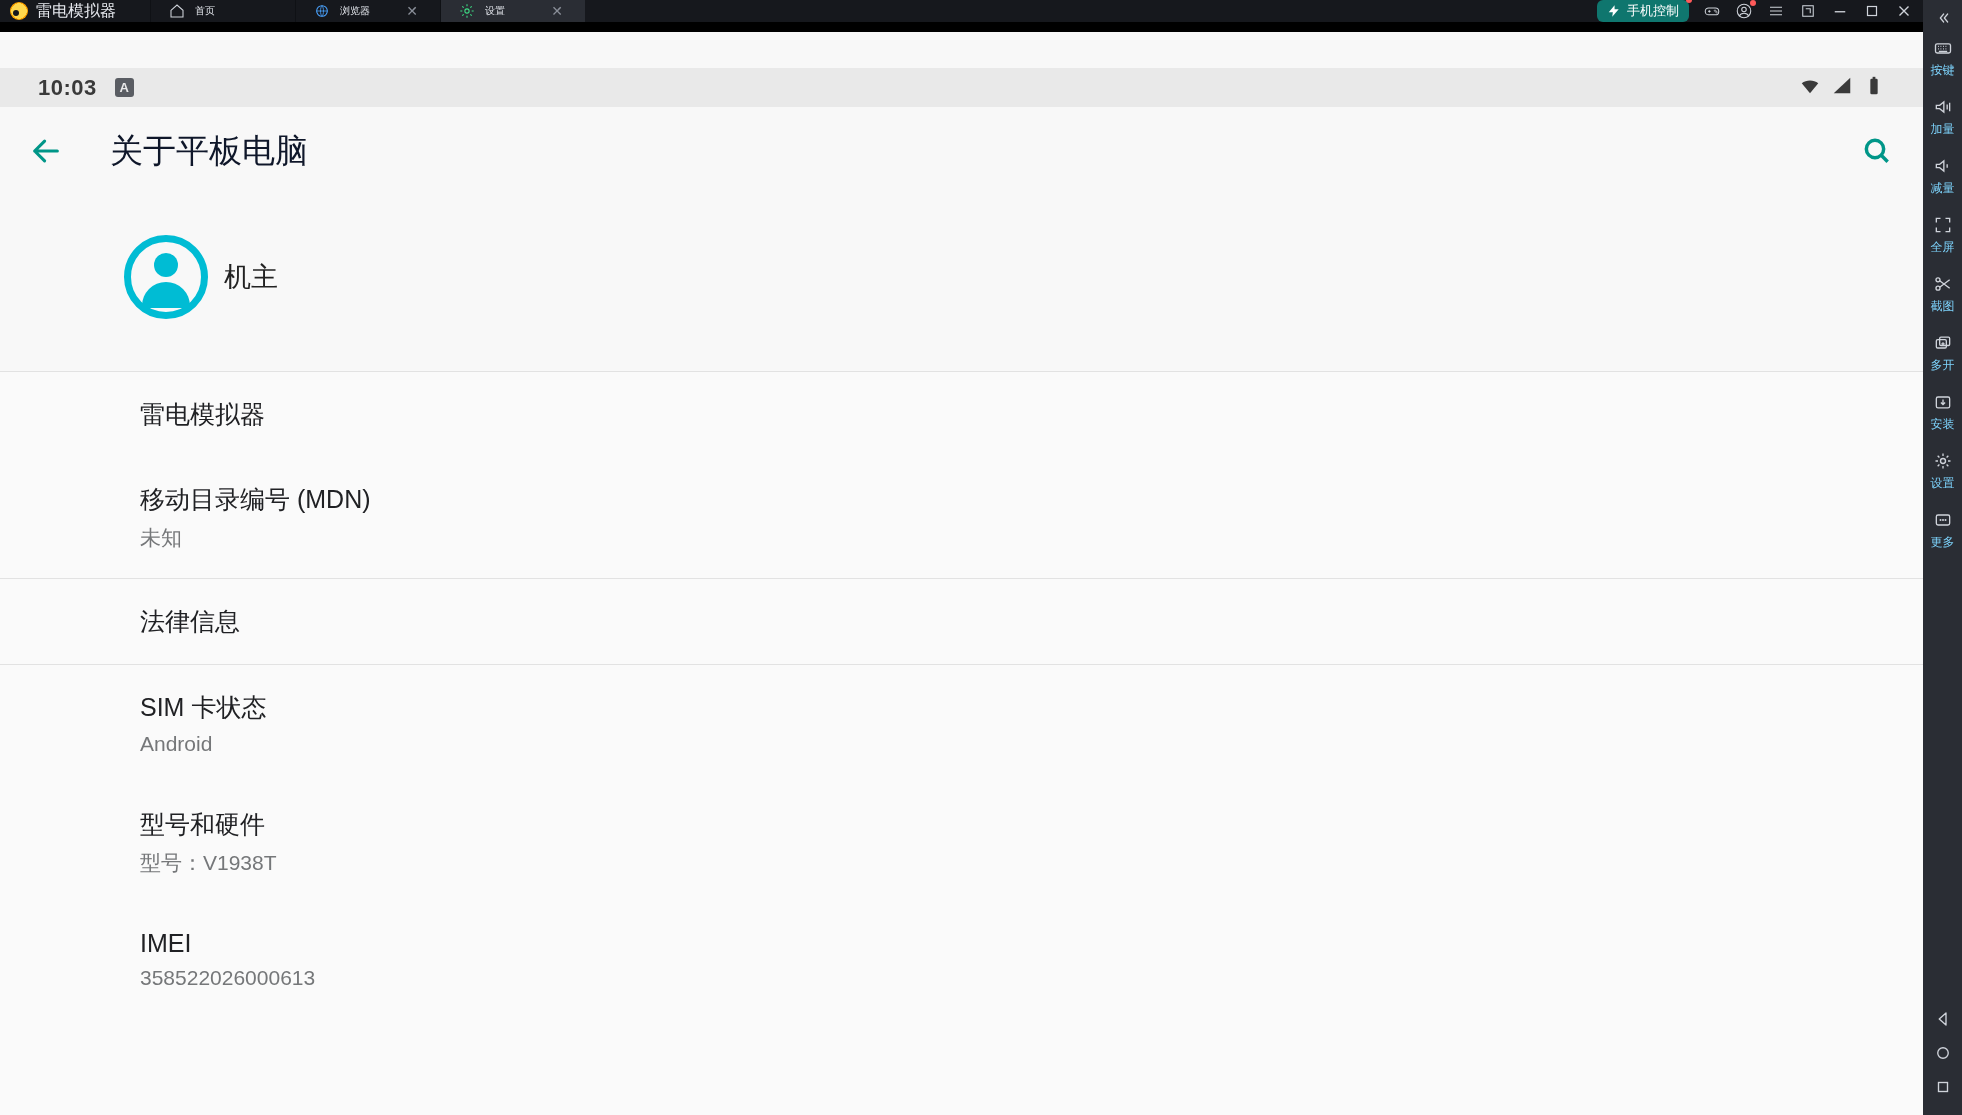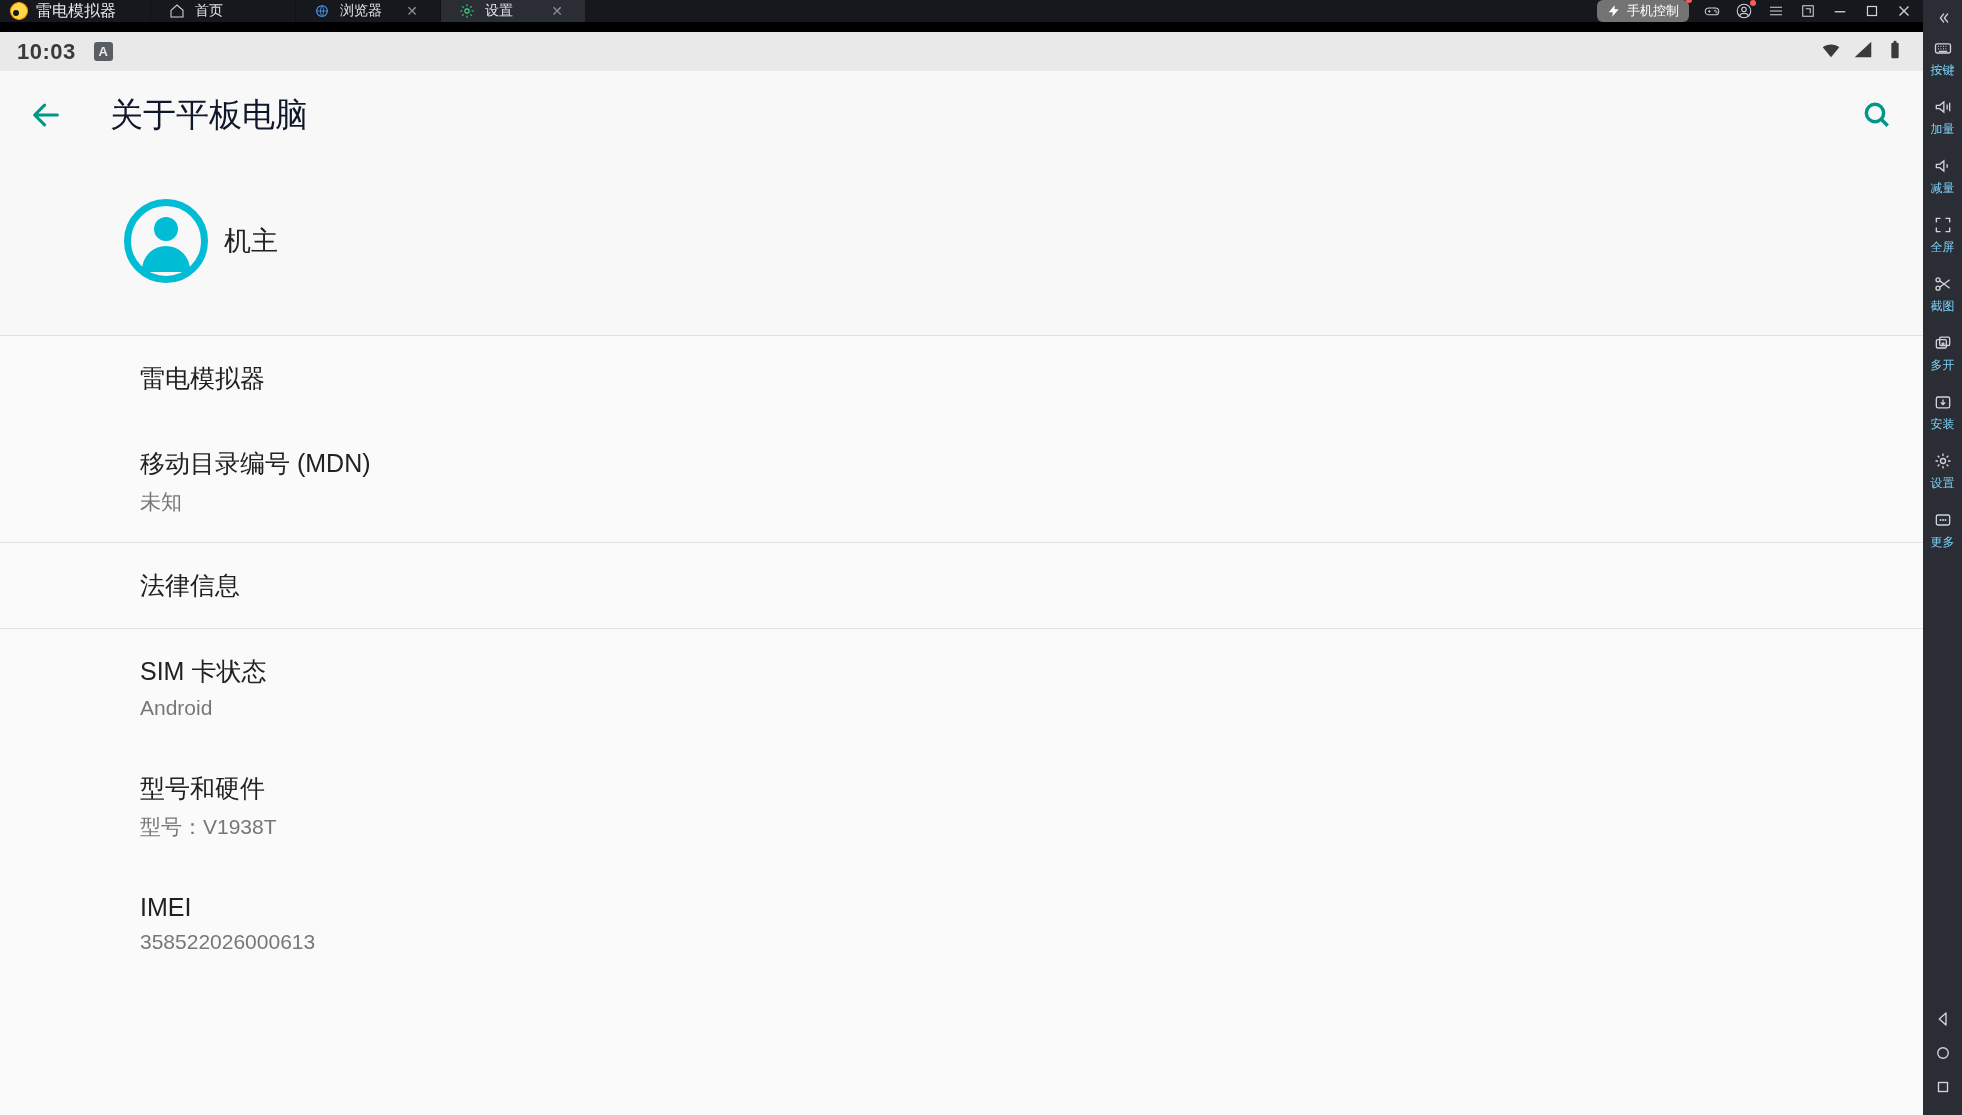--- a/index.html
+++ b/index.html
@@ -18,26 +18,26 @@
   }
   .tb-app .logo::after{ content:""; position:absolute; width:6px; height:6px; border-radius:50%; background:#16181d; left:3px; top:8px; }
   .tb-app .name { font-size: 16px; color:#e6e8ee; }
   .tab {
     display:flex; align-items:center; gap:10px; padding:0 18px; min-width:145px;
     border-left:1px solid #0f1115; position:relative; cursor:pointer;
   }
   .tab.active { background:#2a2d34; }
   .tab .ticon { width:16px; height:16px; display:flex; align-items:center; justify-content:center; }
   .tab .ticon svg { width:16px; height:16px; }
-  .tab .tlabel { color:#dfe2e8; font-size:14px; }
+  .tab .tlabel { color:#dfe2e8; font-size:10px; }
   .tab .tclose { margin-left:auto; color:#8a8f99; font-size:14px; line-height:1; padding:2px 4px; cursor:pointer;}
   .tb-spacer { flex:1; }
   .tb-right { display:flex; align-items:center; gap:14px; padding:0 10px 0 6px; }
   .pill {
-    display:flex; align-items:center; gap:6px; background:#737373; color:#fff;
+    display:flex; align-items:center; gap:6px; background:#0f766e; color:#fff;
     height:22px; padding:0 10px; border-radius:6px; font-size:13px; cursor:pointer; position:relative;
   }
   .pill .dot{position:absolute; right:-3px; top:-3px; width:6px; height:6px; border-radius:50%; background:#ff5a5a;}
   .tb-icn { width:18px; height:18px; display:flex; align-items:center; justify-content:center; color:#cfd3da; cursor:pointer; }
   .tb-icn svg{ width:18px; height:18px; stroke:#cfd3da; }
   .acct { position:relative; }
   .acct .dot{position:absolute; right:-3px; top:-2px; width:6px; height:6px; border-radius:50%; background:#ff5a5a;}
 
   
   .sidebar {
@@ -55,21 +55,21 @@
   .sb-nav .nicon svg{ width:18px; height:18px; stroke:#cfd3da; fill:none; stroke-width:1.8;}
 
   
   .android {
     position:absolute; left:0; top:32px; width:1923px; height:1083px;
     background:#f8f8f8; display:flex; flex-direction:column;
   }
 
   
   .statusbar{
-    height:39px; background:#e9e9e9; display:flex; align-items:center; padding:0 17px; color:#3a3a3a;
+    height:39px; background:#e9e9e9; display:flex; align-items:center; padding:0 38px; color:#3a3a3a;margin-top:36px;
   }
   .clock{ font-size:22px; font-weight:600; letter-spacing:0.5px; margin-right:18px;}
   .badgeA{ width:19px; height:19px; border-radius:3px; background:#5a5d63; color:#e9e9e9; font-size:13px; font-weight:700; display:flex; align-items:center; justify-content:center;}
   .sb-right{ margin-left:auto; display:flex; align-items:center; gap:10px;}
   .sb-right svg{ width:22px; height:22px; fill:#3a3a3a;}
 
   
   .appbar{
     height:88px; background:#f8f8f8; display:flex; align-items:center; padding:0 28px; gap:46px;
   }

